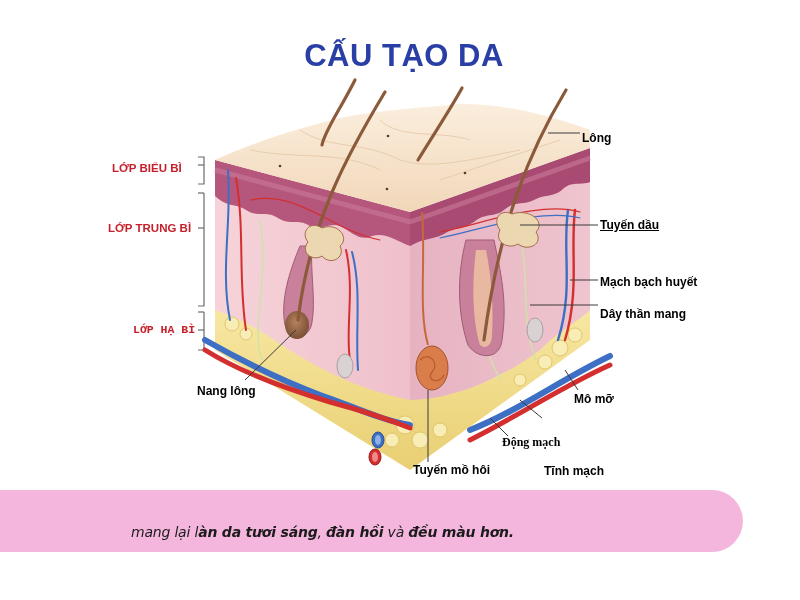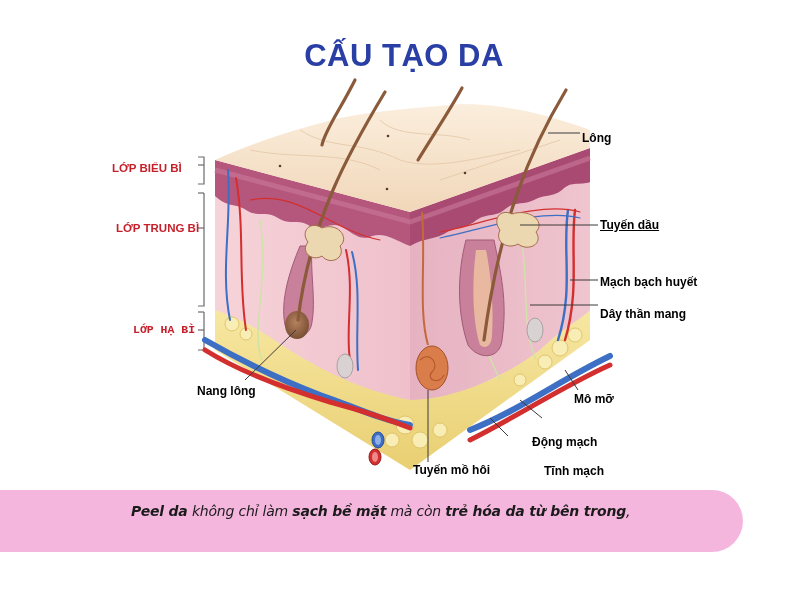--- a/index.html
+++ b/index.html
@@ -168,29 +168,30 @@
     <path d="M530 305 H598"></path>
     <path d="M565 370 L578 390"></path>
     <path d="M520 400 L542 418"></path>
     <path d="M490 418 L508 436"></path>
     <path d="M428 390 V462"></path>
     <path d="M296 330 L245 380"></path>
   </g>
 </svg>
 
 <div class="lbl red" style="left:112px; top:161px;">LỚP BIỂU BÌ</div>
-<div class="lbl red" style="left:116px; top:221px;">LỚP TRUNG BÌ</div>
+<div class="lbl red" style="left:108px; top:221px;">LỚP TRUNG BÌ</div>
 <div class="lbl red" style="left:133px; top:323px;font-family:Liberation Mono, monospace;">LỚP HẠ BÌ</div>
 
 <div class="lbl" style="left:582px; top:131px;">Lông</div>
 <div class="lbl" style="left:600px; top:218px;text-decoration:underline;">Tuyến dầu</div>
 <div class="lbl" style="left:600px; top:275px;">Mạch bạch huyết</div>
 <div class="lbl" style="left:600px; top:307px;">Dây thần mang</div>
 <div class="lbl" style="left:574px; top:392px;">Mô mỡ</div>
 <div class="lbl" style="left:544px; top:416px;margin-top:48px;">Tĩnh mạch</div>
-<div class="lbl" style="left:532px; top:435px;">Động mạch</div>
+<div class="lbl" style="left:502px; top:435px;font-family:Liberation Serif, serif;">Động mạch</div>
 <div class="lbl" style="left:413px; top:463px;">Tuyến mồ hôi</div>
 <div class="lbl" style="left:197px; top:384px;">Nang lông</div>
 
 <div class="banner"></div>
 <div class="banner-text">
-  <span><b>Peel da</b><span> không chỉ làm </span><b>sạch bề mặt</b><span> mà còn </span><b>trẻ hóa da từ bên trong</b><span>,</span></span><br>
+  <br>
+  <span><span>mang lại l</span><b>àn da tươi sáng</b><span>, </span><b>đàn hồi</b><span> và </span><b>đều màu hơn.</b></span>
 </div>
 
 </body></html>

